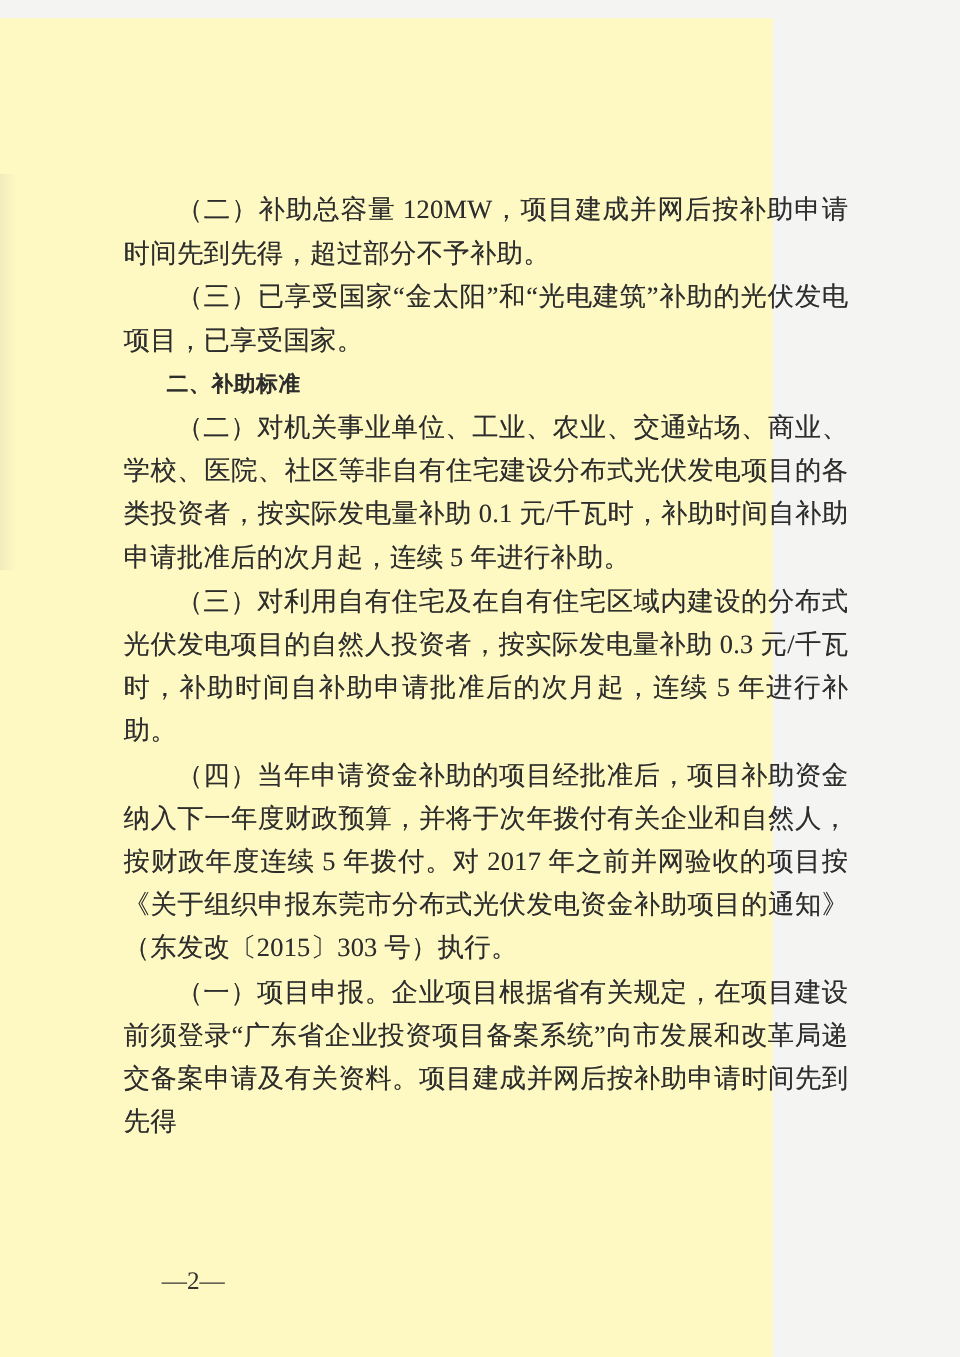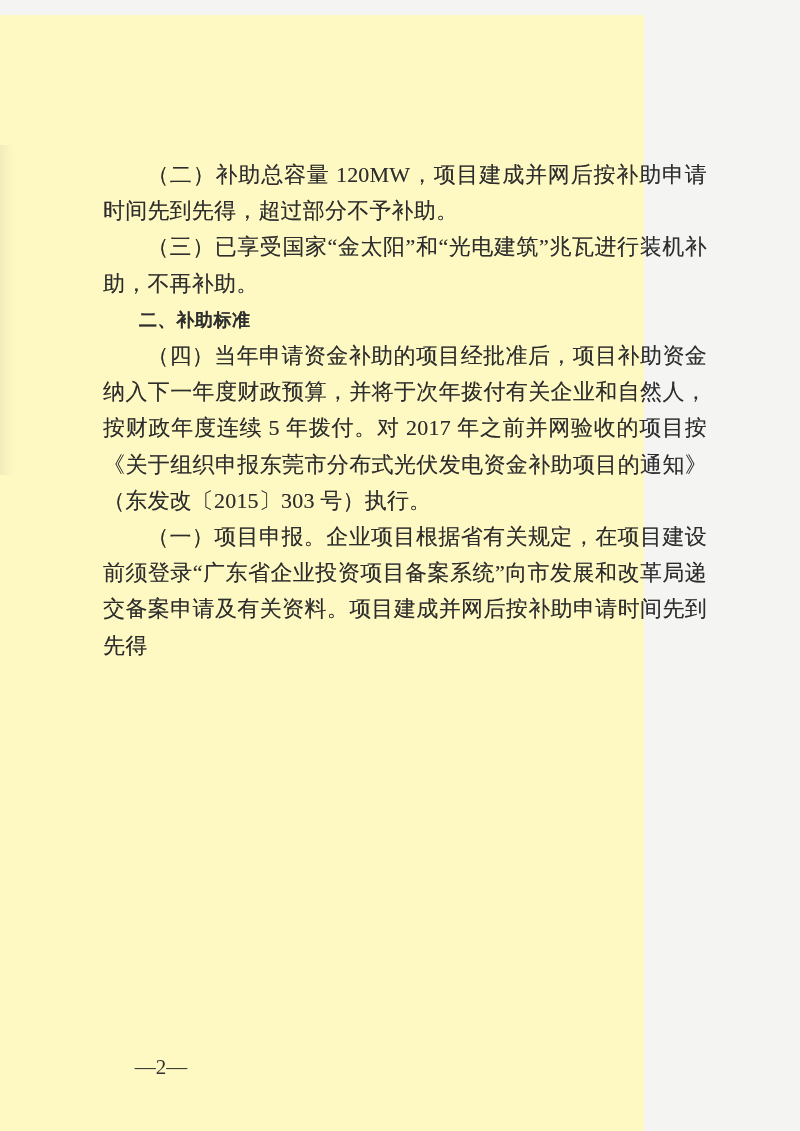--- a/index.html
+++ b/index.html
@@ -67,20 +67,22 @@
   }
 </style>
 </head>
 <body>
 
 <div class="scan-page">
   <div class="scan-artifact"></div>
 
   <div class="doc-body">
     <p class="para">（二）补助总容量 120MW，项目建成并网后按补助申请时间先到先得，超过部分不予补助。</p>
-    <p class="para">（三）已享受国家“金太阳”和“光电建筑”兆瓦进行装机补助，不再补助。</p>
+    <p class="para">（三）已享受国家“金太阳”和“光电建筑”补助的光伏发电项目，已享受国家。</p>
     <h2 class="heading">二、补助标准</h2>
+    <p class="para">（二）对机关事业单位、工业、农业、交通站场、商业、学校、医院、社区等非自有住宅建设分布式光伏发电项目的各类投资者，按实际发电量补助 0.1 元/千瓦时，补助时间自补助申请批准后的次月起，连续 5 年进行补助。</p>
+    <p class="para">（三）对利用自有住宅及在自有住宅区域内建设的分布式光伏发电项目的自然人投资者，按实际发电量补助 0.3 元/千瓦时，补助时间自补助申请批准后的次月起，连续 5 年进行补助。</p>
     <p class="para">（四）当年申请资金补助的项目经批准后，项目补助资金纳入下一年度财政预算，并将于次年拨付有关企业和自然人，按财政年度连续 5 年拨付。对 2017 年之前并网验收的项目按《关于组织申报东莞市分布式光伏发电资金补助项目的通知》（东发改〔2015〕303 号）执行。</p>
     <p class="para">（一）项目申报。企业项目根据省有关规定，在项目建设前须登录“广东省企业投资项目备案系统”向市发展和改革局递交备案申请及有关资料。项目建成并网后按补助申请时间先到先得</p>
   </div>
 
   <div class="page-footer">—2—</div>
 </div>
 
 </body></html>

